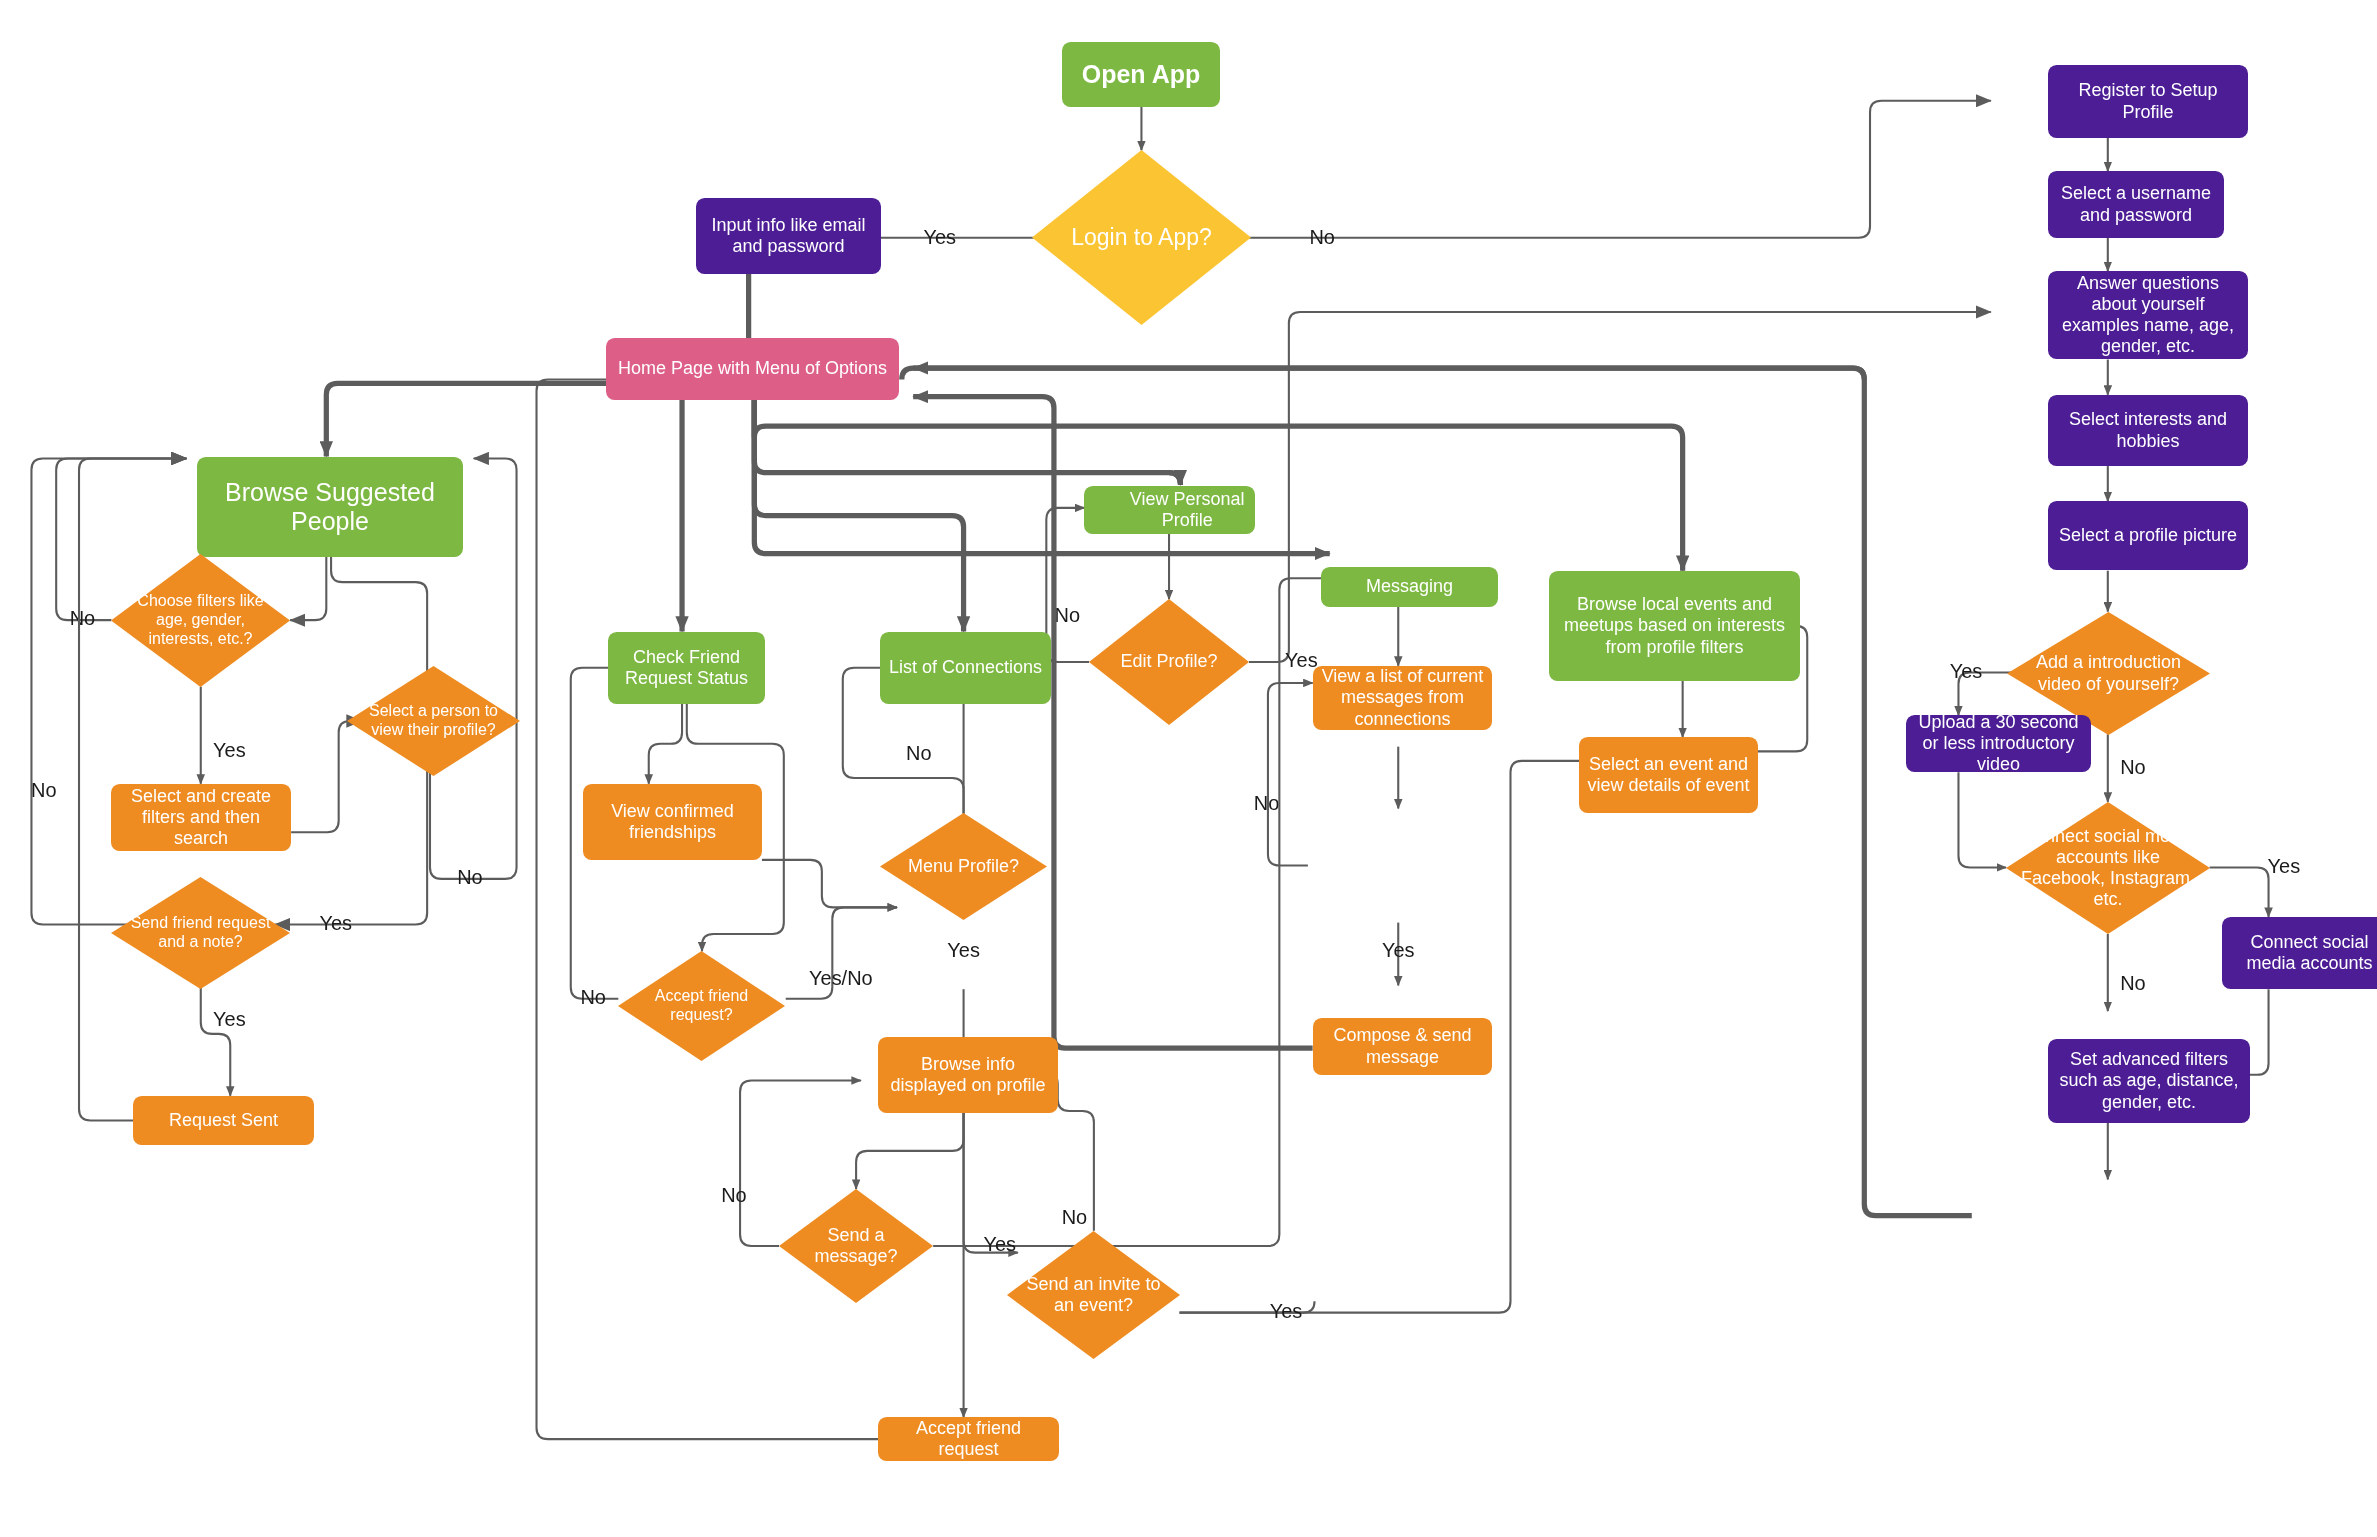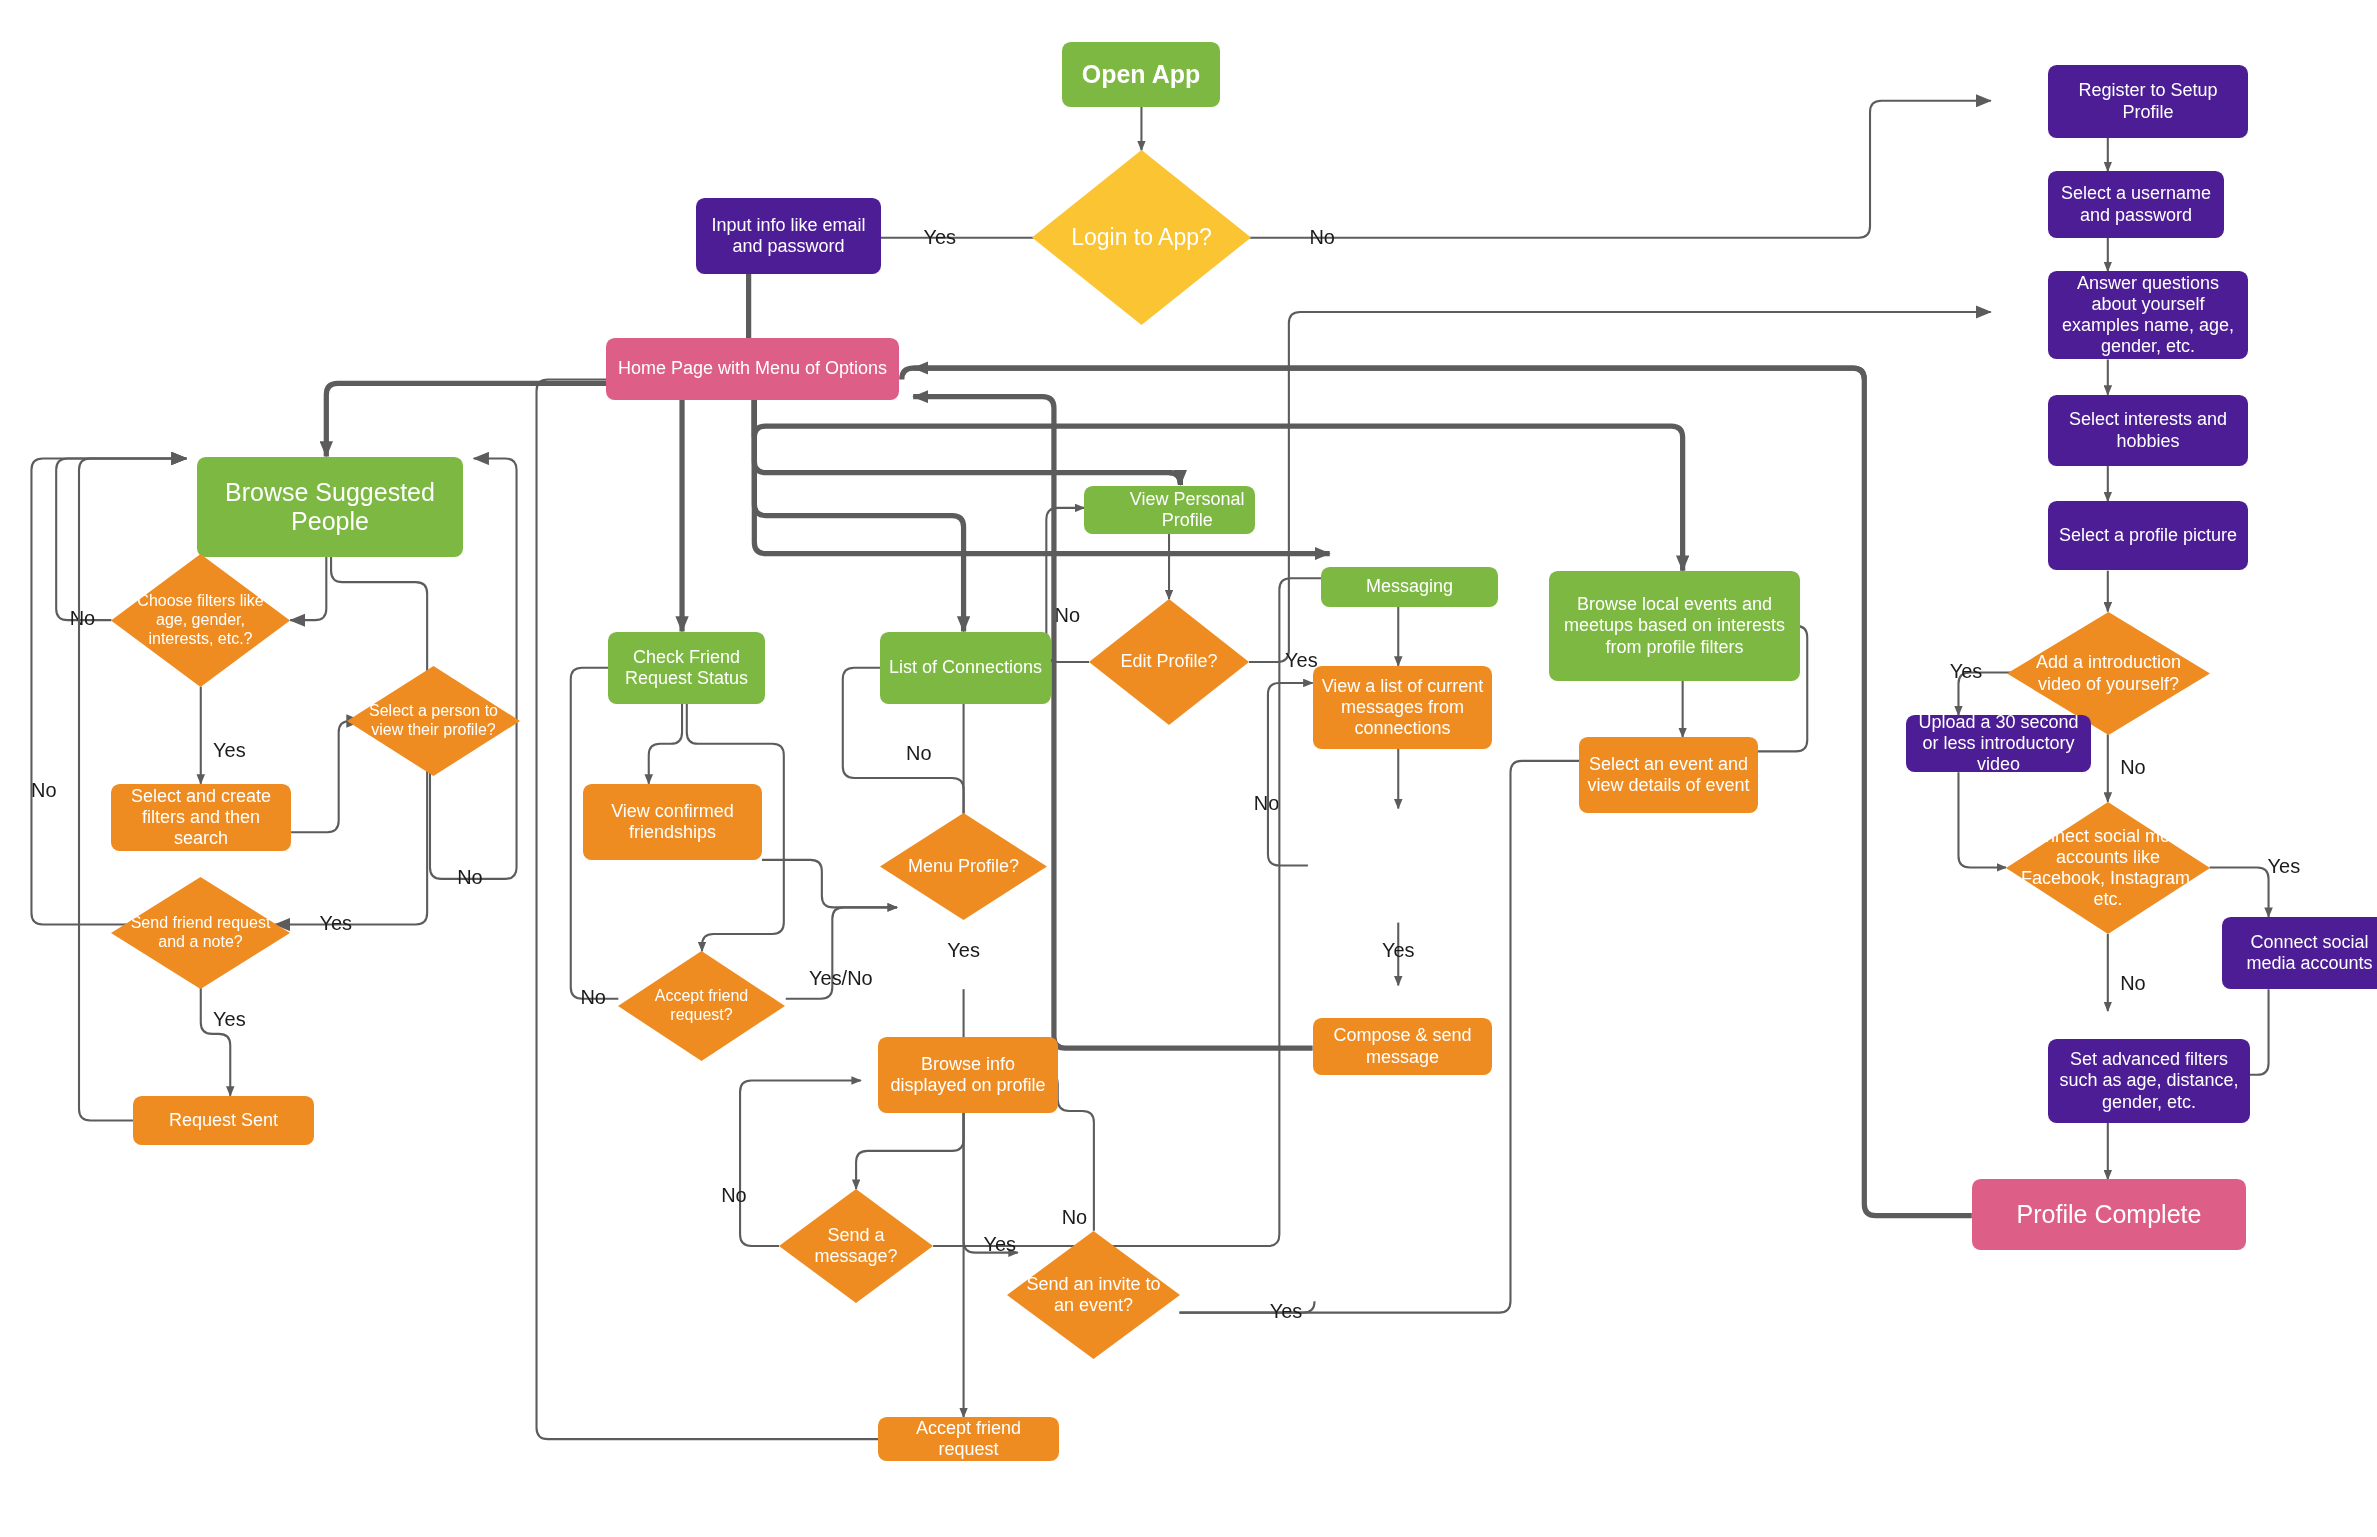--- a/index.html
+++ b/index.html
@@ -287,23 +287,20 @@
   </div>
 
   <div class="node rect orange-light t-md" style="left:2182px; top:917px; width:175px; height:72px;">
     <span>Connect social media accounts</span>
   </div>
 
   <div class="node rect orange-light t-md" style="left:2008px; top:1039px; width:202px; height:84px;">
     <span>Set advanced filters such as age, distance, gender, etc.</span>
   </div>
 
-  <div class="node rect pink t-xl" style="left:1972px; top:1179px; width:274px; height:71px;">
-    <span>Profile Complete</span>
-  </div>
 
   <div class="node rect green t-xl" style="left:197px; top:457px; width:266px; height:100px;">
     <span>Browse Suggested People</span>
   </div>
 
   <div class="node diamond-wrap" style="left:111px; top:554px; width:179px; height:133px;">
     <div class="diamond-shape"></div>
     <div class="diamond-label t-sm">Choose filters like age, gender, interests, etc.?</div>
   </div>
 
@@ -353,21 +350,21 @@
 
   <div class="node diamond-wrap" style="left:1089px; top:599px; width:160px; height:126px;">
     <div class="diamond-shape"></div>
     <div class="diamond-label t-md">Edit Profile?</div>
   </div>
 
   <div class="node rect green t-md" style="left:1321px; top:567px; width:177px; height:40px;">
     <span>Messaging</span>
   </div>
 
-  <div class="node rect orange-dark t-md" style="left:1313px; top:666px; width:179px; height:83px;">
+  <div class="node rect orange-dark t-md" style="left:1313px; top:666px; width:179px; height:64px;">
     <span>View a list of current messages from connections</span>
   </div>
 
 
   <div class="node rect orange-dark t-md" style="left:1313px; top:1018px; width:179px; height:57px;">
     <span>Compose &amp; send message</span>
   </div>
 
   <div class="node rect green t-md" style="left:1549px; top:571px; width:251px; height:110px;">
     <span>Browse local events and meetups based on interests from profile filters</span>

